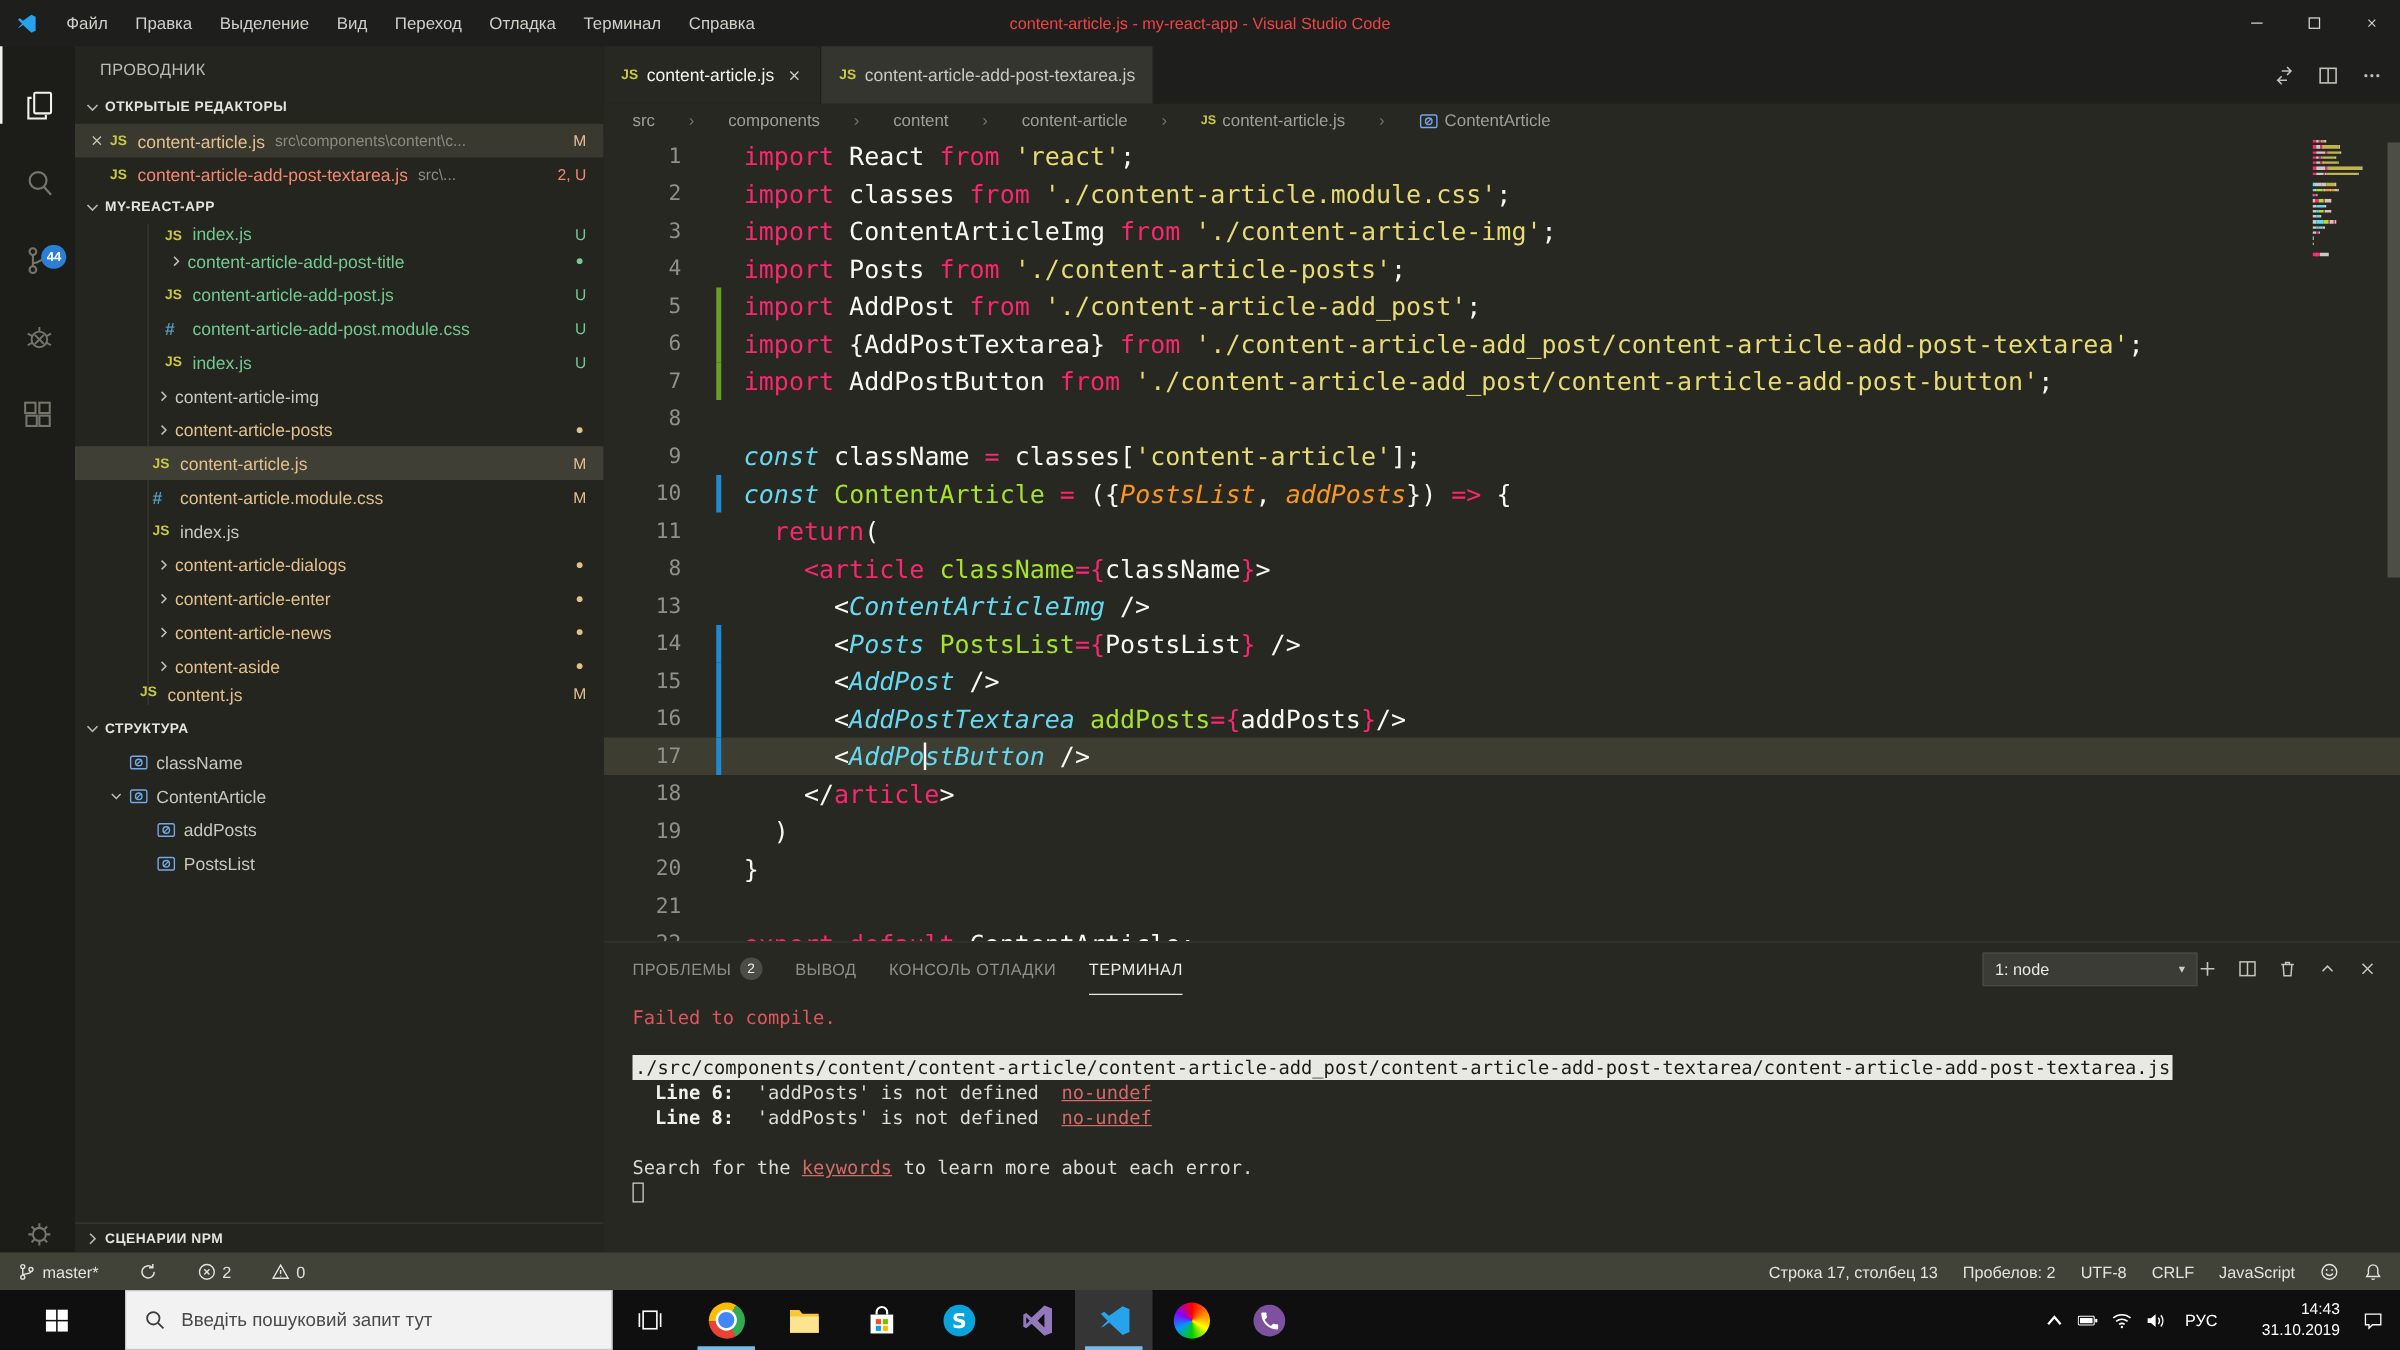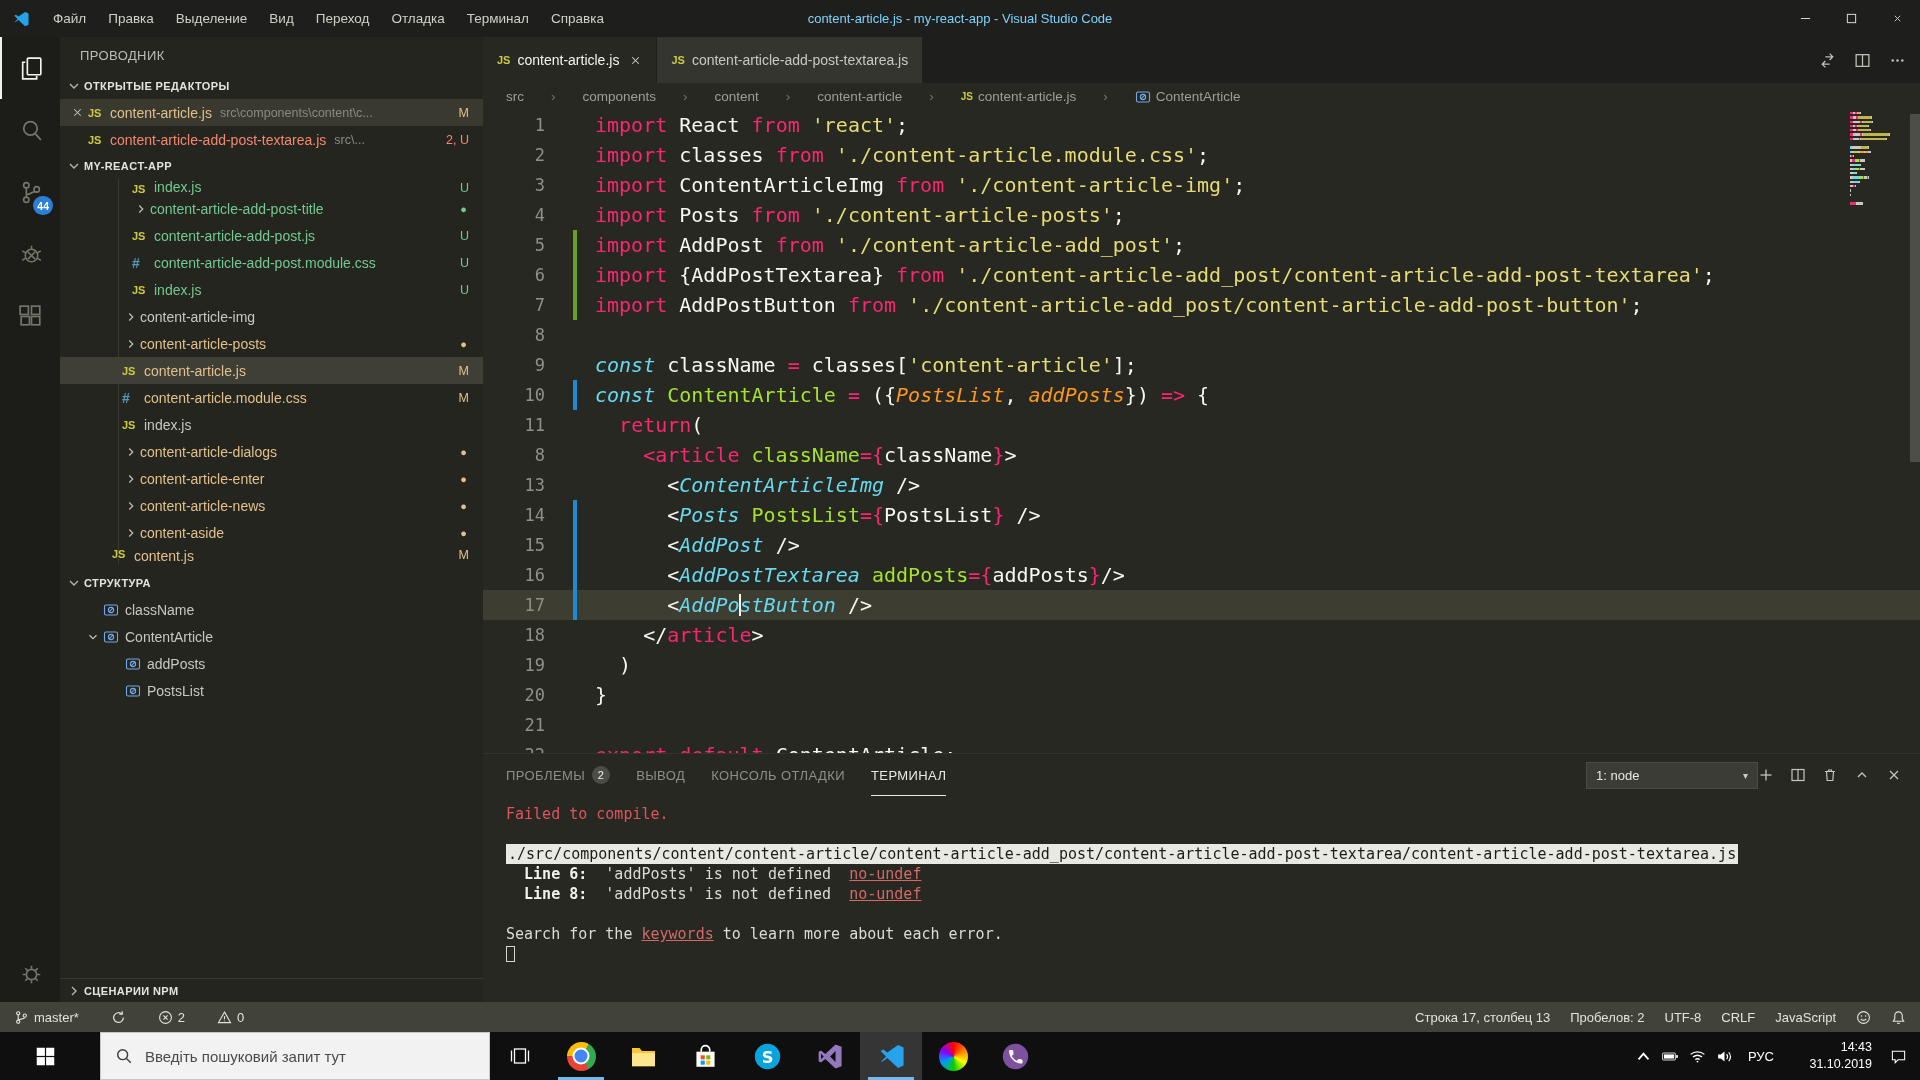--- a/index.html
+++ b/index.html
@@ -6,28 +6,28 @@
   html,body { width:1920px; height:1080px; background:#000; font-family:"Liberation Sans",sans-serif; }
   .screen { position:relative; width:1920px; height:1080px; overflow:hidden; background:#272822; }
   svg { display:block; }
   .ico { display:inline-flex; align-items:center; justify-content:center; }
 
   
   .titlebar { position:absolute; left:0; top:0; width:1920px; height:37px; background:#1e1f1c; display:flex; align-items:center; color:#cccccc; }
   .tb-logo { width:18px; height:18px; margin:0 12px 0 12px; }
   .menubar { display:flex; }
   .menu-item { padding:0 11px; font-size:13.5px; line-height:37px; color:#cfcfc8; cursor:default; }
-  .win-title { position:absolute; left:50%; transform:translateX(-50%); font-size:13px; color:#7dd3fc; white-space:nowrap; }
+  .win-title { position:absolute; left:50%; transform:translateX(-50%); font-size:13px; color:#ef4444; white-space:nowrap; }
   .win-controls { position:absolute; right:0; top:0; height:37px; display:flex; }
   .win-btn { width:46px; height:37px; display:flex; align-items:center; justify-content:center; color:#d7d7d0; }
   .win-btn svg { width:11px; height:11px; }
 
   
   .activitybar { position:absolute; left:0; top:37px; width:60px; height:965px; background:#1c1d18; display:flex; flex-direction:column; }
-  .ab-item { position:relative; width:60px; height:62px; display:flex; align-items:center; justify-content:center; color:#75756b; border-left:2px solid transparent; }
+  .ab-item { position:relative; width:60px; height:62px; display:flex; align-items:flex-end; justify-content:center; color:#75756b; border-left:2px solid transparent; }
   .ab-item.active { color:#f2f2ee; border-left:2px solid #f2f2ee; }
   .ab-item svg { width:29px; height:29px; }
   .ab-badge { position:absolute; right:7px; bottom:8px; min-width:19px; height:19px; border-radius:10px; background:#2b7fd4; color:#fff; font-size:10.5px; font-weight:bold; display:flex; align-items:center; justify-content:center; padding:0 4px; }
   .ab-spacer { flex:1; }
 
   
   .sidebar { position:absolute; left:60px; top:37px; width:423px; height:965px; background:#24251f; color:#c8c8c2; overflow:hidden; }
   .pane-title { height:36px; line-height:38px; padding-left:20px; font-size:13px; color:#bdbdb5; letter-spacing:.4px; }
   .sect-head { height:26px; display:flex; align-items:center; font-size:11px; font-weight:bold; color:#e4e4de; letter-spacing:.4px; padding-left:4px; }
   .sect-head .ico { width:16px; height:16px; margin:0 2px; color:#b5b5ad; }

